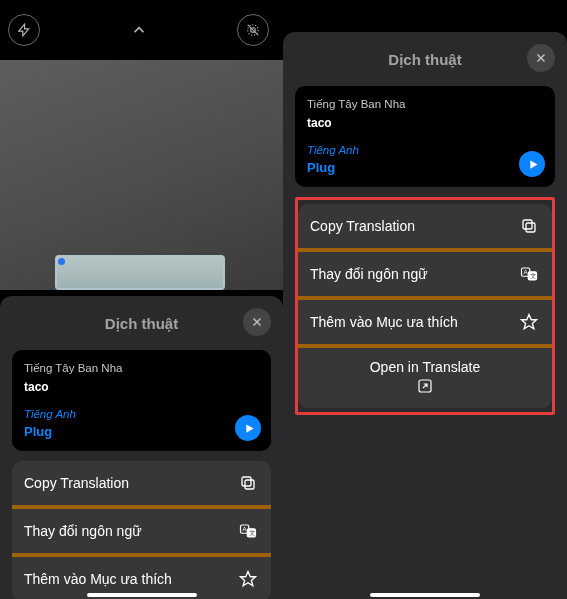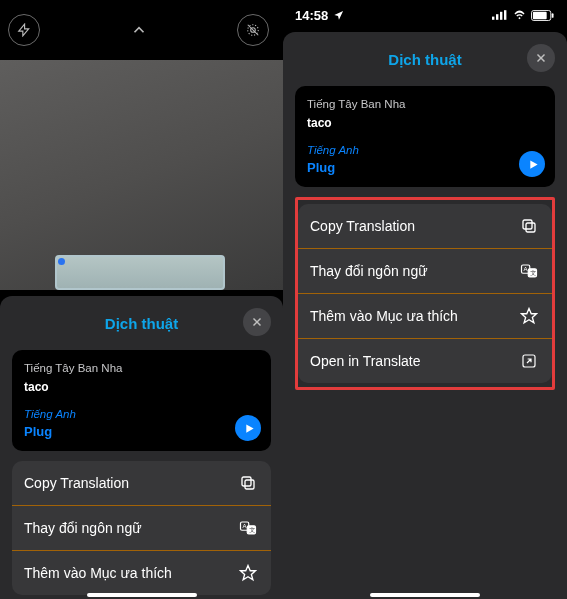--- a/index.html
+++ b/index.html
@@ -65,21 +65,21 @@
     border-radius: 12px 12px 0 0;
     padding: 14px 12px 0 12px;
   }
   .sheet-header {
     display: flex; align-items: center; justify-content: center;
     position: relative;
     height: 26px;
     margin-bottom: 14px;
   }
   .sheet-title {
-    color: #0ea5e9; font-size: 15px; font-weight: 600;
+    color: #a3a3a3; font-size: 15px; font-weight: 600;
   }
   .close-btn {
     position: absolute; right: 0; top: -2px;
     width: 28px; height: 28px; border-radius: 14px;
     background: #444447;
     display: flex; align-items: center; justify-content: center;
     color: #bfbfbf;
   }
 
   .card {
@@ -102,21 +102,21 @@
   }
   .play-btn svg { margin-left: 2px; }
 
   .action-list { border-radius: 10px; overflow: hidden; }
   .action-row {
     background: #373739;
     display: flex;
     align-items: center;
     justify-content: space-between;
     padding: 11px 12px;
-    border-bottom: 1px solid #a16207;
+    border-bottom: 4px solid #a16207;
   }
   .action-row:last-child { border-bottom: none; }
   .action-label { color: #fff; font-size: 14px; }
   .action-icon { color: #fff; width: 22px; height: 22px; display:flex; align-items:center; justify-content:center;}
 
   .home-bar {
     position: absolute; left: 50%; transform: translateX(-50%);
     bottom: 2px; width: 110px; height: 4px; border-radius: 3px;
     background: #fff;
   }
@@ -135,21 +135,21 @@
     background: #2a2a2c;
     border-radius: 12px 12px 0 0;
     padding: 14px 12px 0 12px;
   }
   .highlight-box {
     border: 3px solid #e23c3c;
     border-radius: 2px;
     margin-top: 4px;
     padding: 4px 0;
   }
-  .highlight-box .action-row:last-child { border-bottom: none; }
+  .highlight-box .action-row:last-child { border-bottom: none; flex-direction: column; }
 </style>
 </head>
 <body>
 
 <div class="screen">
   <div class="left-toolbar">
     <div class="toolbar-btn">
       <svg width="14" height="14" viewBox="0 0 24 24" fill="none" stroke="currentColor" stroke-width="2">
           <path d="M13 2L3 14h7v8l10-12h-7V2z"></path>
         </svg>
@@ -224,44 +224,20 @@
             </svg>
         </span>
       </div>
 
     </div>
     <div class="home-bar"></div>
   </div>
 </div>
 
 <div class="screen screen-right">
-  <div class="status-bar">
-    <div class="status-left">
-      <span>14:58</span>
-      <svg width="11" height="11" viewBox="0 0 24 24" fill="#fff">
-          <path d="M3 11l19-9-9 19-2-8-8-2z"></path>
-        </svg>
-    </div>
-    <div class="status-right">
-      <svg width="16" height="10" viewBox="0 0 20 12" fill="#fff">
-          <rect x="0" y="8" width="3" height="4"></rect>
-          <rect x="5" y="5" width="3" height="7"></rect>
-          <rect x="10" y="2" width="3" height="10"></rect>
-          <rect x="15" y="0" width="3" height="12"></rect>
-        </svg>
-      <svg width="15" height="11" viewBox="0 0 24 24" fill="#fff">
-          <path d="M12 20c1 0 2-1 2-2s-1-2-2-2-2 1-2 2 1 2 2 2zm-5-6c3-3 7-3 10 0l2-2c-4-4-10-4-14 0l2 2zm-4-4c5-5 13-5 18 0l2-2C16-1 8-1 1 8l2 2z"></path>
-        </svg>
-      <svg width="24" height="11" viewBox="0 0 26 12">
-          <rect x="0.5" y="0.5" width="21" height="11" rx="2.5" fill="none" stroke="#fff" stroke-width="1"></rect>
-          <rect x="2" y="2" width="15" height="8" rx="1" fill="#fff"></rect>
-          <rect x="22.5" y="3.5" width="2" height="5" rx="1" fill="#fff"></rect>
-        </svg>
-    </div>
-  </div>
 
   <div class="sheet-right">
     <div class="sheet-header">
       <div class="sheet-title">Dịch thuật</div>
       <div class="close-btn">
         <svg width="12" height="12" viewBox="0 0 24 24" fill="none" stroke="currentColor" stroke-width="3">
             <line x1="5" y1="5" x2="19" y2="19"></line>
             <line x1="19" y1="5" x2="5" y2="19"></line>
           </svg>
       </div>

